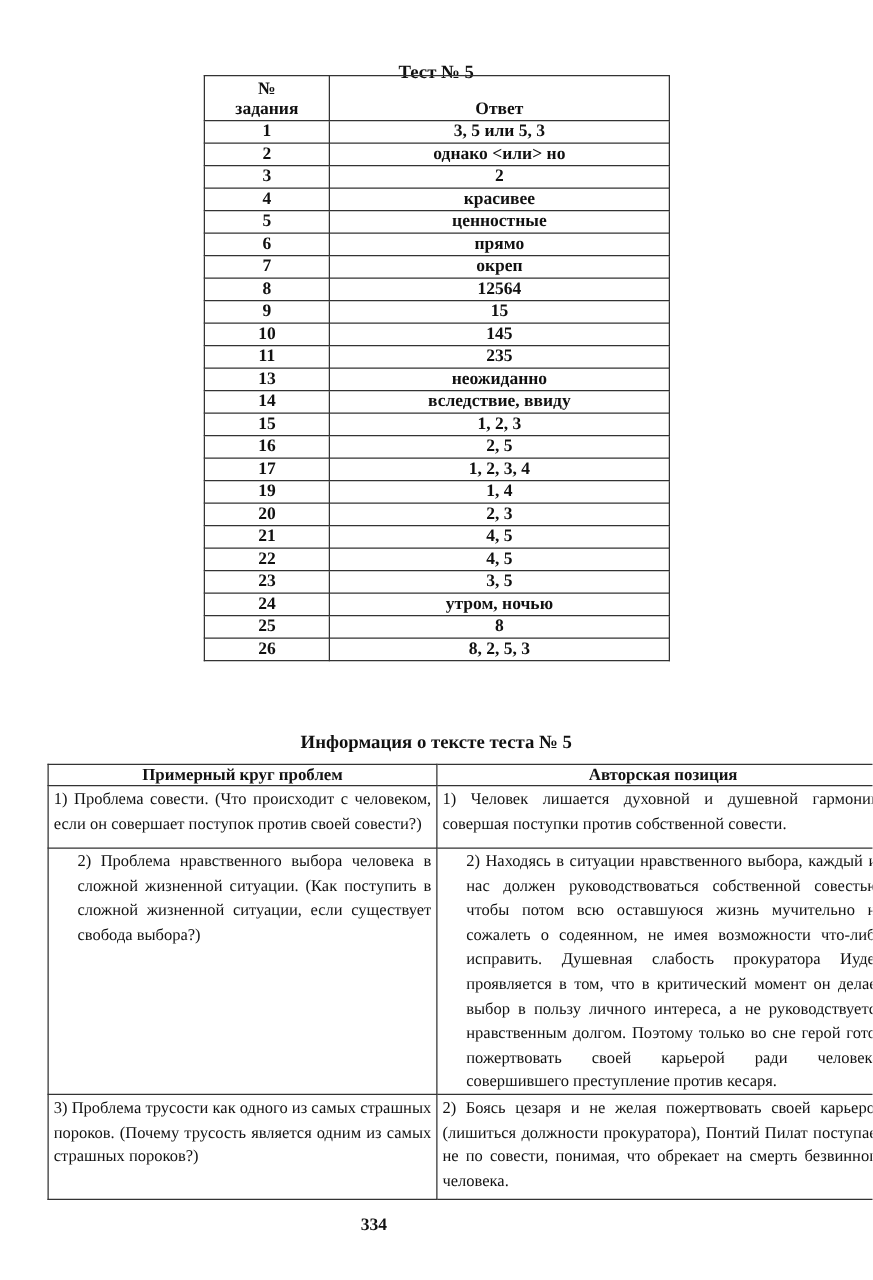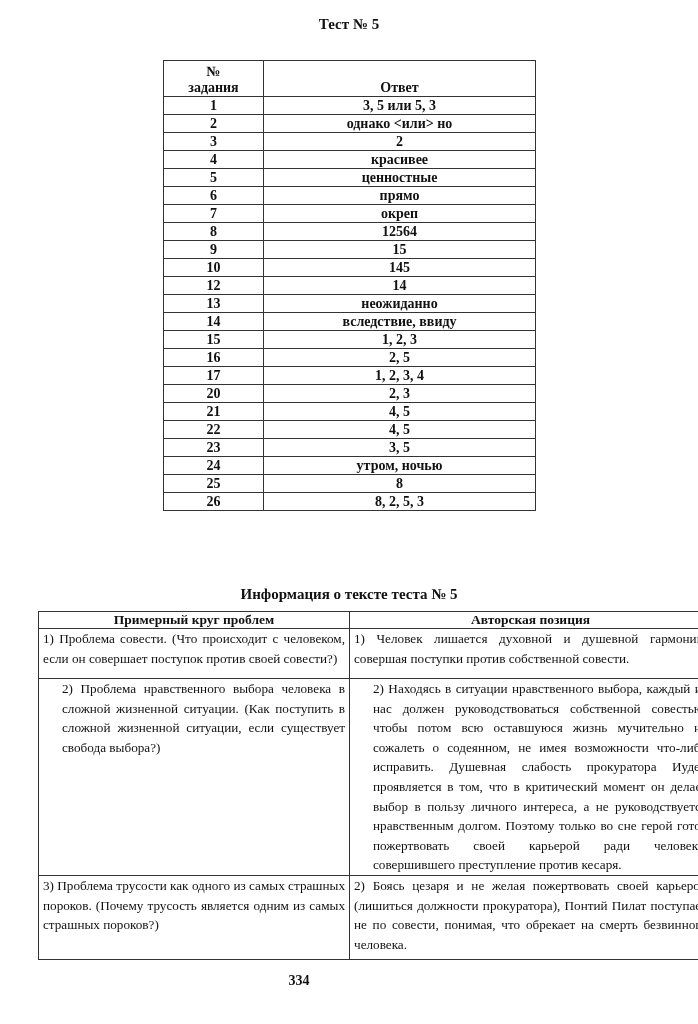--- a/index.html
+++ b/index.html
@@ -5,21 +5,21 @@
   html, body { margin: 0; padding: 0; }
   body {
     width: 698px; height: 1024px; background: #ffffff; position: relative;
     font-family: "Liberation Serif", "DejaVu Serif", serif; color: #111;
     overflow: hidden;
   }
   .title {
     position: absolute; left: 0; width: 698px; text-align: center;
     font-weight: bold; font-size: 15px;
   }
-  #t1 { top: 16px; }
+  #t1 { top: 50px; }
   #t2 { top: 586px; }
 
   table { border-collapse: collapse; position: absolute; }
   .answers { left: 163px; top: 60px; width: 373px; font-weight: bold; font-size: 14px; }
   .answers td, .answers th {
     border: 1.3px solid #333; padding: 0; text-align: center; line-height: 17px; height: 17px;
   }
   .answers th { font-weight: bold; vertical-align: bottom; height: 35px; line-height: 16px; }
   .answers .c1 { width: 99px; }
 
@@ -84,42 +84,46 @@
       </tr>
       <tr>
         <td class="c1">9</td>
         <td>15</td>
       </tr>
       <tr>
         <td class="c1">10</td>
         <td>145</td>
       </tr>
       <tr>
-        <td class="c1">12</td>
-        <td>14</td>
+        <td class="c1">11</td>
+        <td>235</td>
       </tr>
       <tr>
         <td class="c1">13</td>
         <td>неожиданно</td>
       </tr>
       <tr>
         <td class="c1">14</td>
         <td>вследствие, ввиду</td>
       </tr>
       <tr>
         <td class="c1">15</td>
         <td>1, 2, 3</td>
       </tr>
       <tr>
         <td class="c1">16</td>
         <td>2, 5</td>
       </tr>
       <tr>
         <td class="c1">17</td>
         <td>1, 2, 3, 4</td>
+      </tr>
+      <tr>
+        <td class="c1">19</td>
+        <td>1, 4</td>
       </tr>
       <tr>
         <td class="c1">20</td>
         <td>2, 3</td>
       </tr>
       <tr>
         <td class="c1">21</td>
         <td>4, 5</td>
       </tr>
       <tr>

